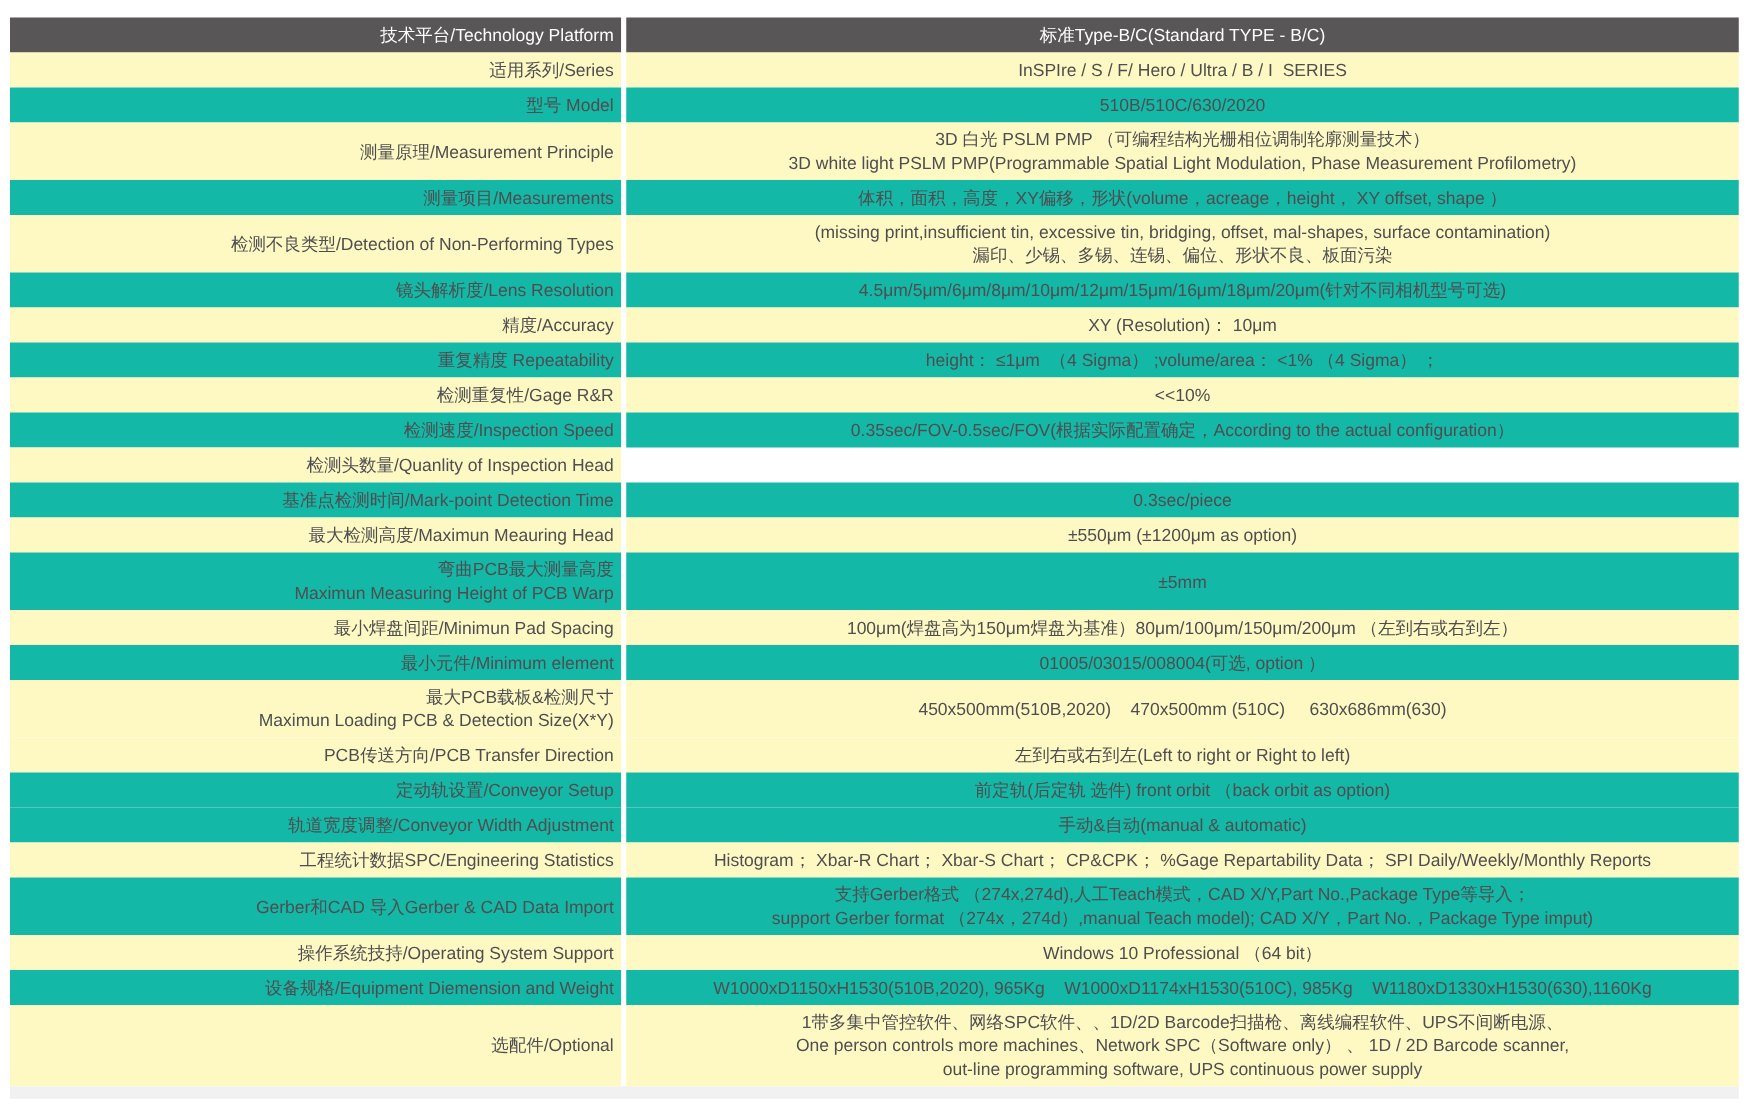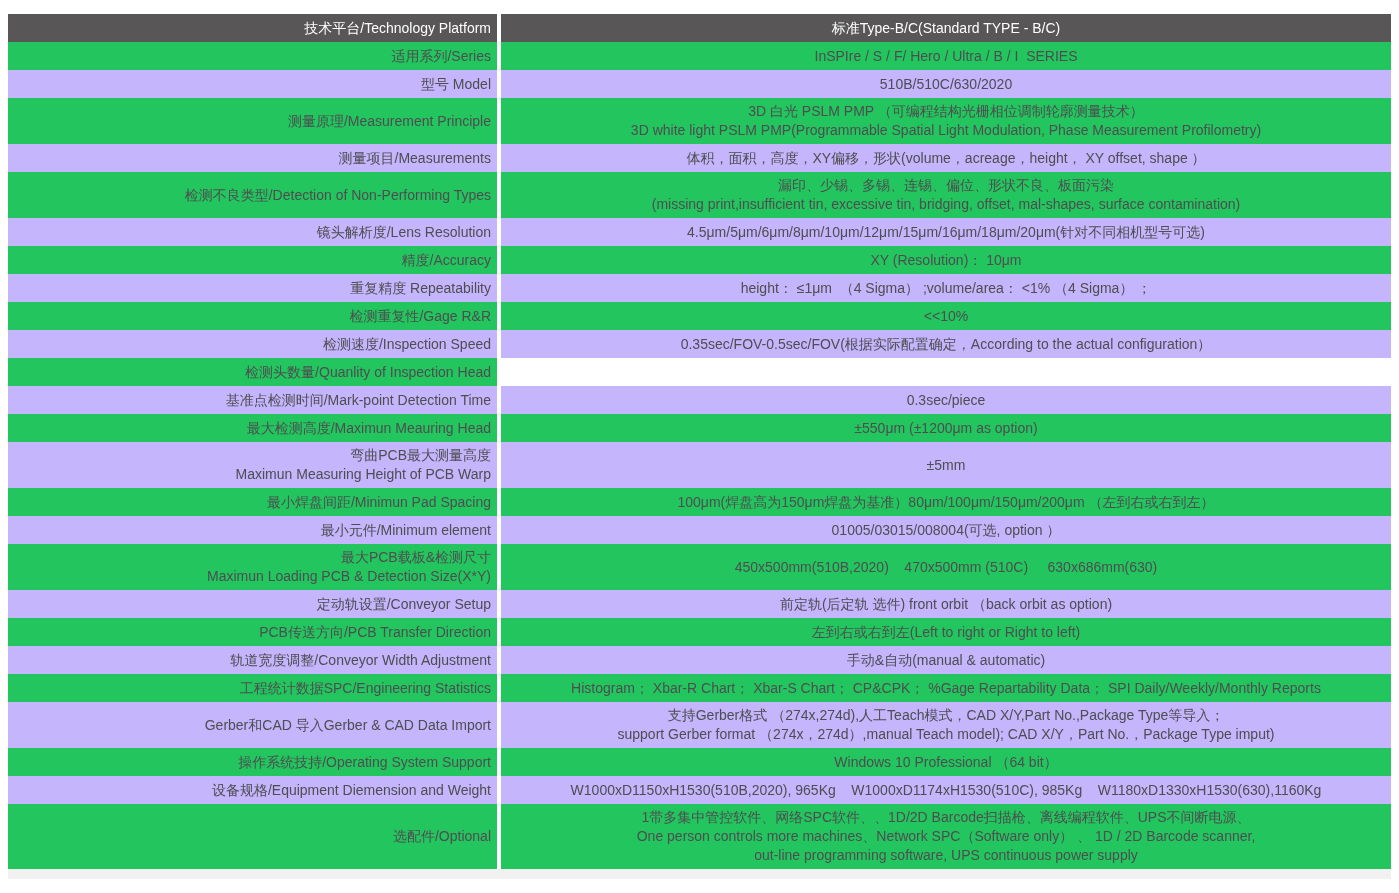--- a/index.html
+++ b/index.html
@@ -8,23 +8,23 @@
     width: 1399px; height: 893px;
     background: #ffffff;
     font-family: "Liberation Sans", "DejaVu Sans", sans-serif;
     color: #4e4e50;
     overflow: hidden;
   }
   .spec-table { margin: 14px 8px 0 8px; }
   .row { display: flex; align-items: stretch; min-height: 28px; }
   .cell {
     display: flex; flex-direction: column; justify-content: center;
-    background: #22c55e;
-  }
-  .row.striped .cell { background: #c4b5fd; }
+    background: #fef9c3;
+  }
+  .row.striped .cell { background: #14b8a6; }
   .cell.label {
     width: 489px;
     padding: 4px 6px 4px 12px;
     text-align: right;
   }
   .col-gap { width: 4px; background: #ffffff; flex: 0 0 4px; }
   .cell.value {
     flex: 1;
     padding: 4px 16px;
     text-align: center;
@@ -97,22 +97,22 @@
           <div class="line">体积，面积，高度，XY偏移，形状(volume，acreage，height， XY offset, shape ）</div>
         </div>
   </div>
 
   <div class="row">
     <div class="cell label">
           <div class="line">检测不良类型/Detection of Non-Performing Types</div>
         </div>
     <div class="col-gap"></div>
     <div class="cell value">
+          <div class="line">(missing print,insufficient tin, excessive tin, bridging, offset, mal-shapes, surface contamination)</div>
           <div class="line">漏印、少锡、多锡、连锡、偏位、形状不良、板面污染</div>
-          <div class="line">(missing print,insufficient tin, excessive tin, bridging, offset, mal-shapes, surface contamination)</div>
         </div>
   </div>
 
   <div class="row striped">
     <div class="cell label">
           <div class="line">镜头解析度/Lens Resolution</div>
         </div>
     <div class="col-gap"></div>
     <div class="cell value">
           <div class="line">4.5μm/5μm/6μm/8μm/10μm/12μm/15μm/16μm/18μm/20μm(针对不同相机型号可选)</div>
@@ -221,37 +221,37 @@
     <div class="cell label">
           <div class="line">最大PCB载板&amp;检测尺寸</div>
           <div class="line">Maximun Loading PCB &amp; Detection Size(X*Y)</div>
         </div>
     <div class="col-gap"></div>
     <div class="cell value">
           <div class="line">450x500mm(510B,2020)    470x500mm (510C)     630x686mm(630)</div>
         </div>
   </div>
 
+  <div class="row">
+    <div class="cell label">
+          <div class="line">PCB传送方向/PCB Transfer Direction</div>
+        </div>
+    <div class="col-gap"></div>
+    <div class="cell value">
+          <div class="line">左到右或右到左(Left to right or Right to left)</div>
+        </div>
+  </div>
+
   <div class="row striped">
     <div class="cell label">
           <div class="line">定动轨设置/Conveyor Setup</div>
         </div>
     <div class="col-gap"></div>
     <div class="cell value">
           <div class="line">前定轨(后定轨 选件) front orbit （back orbit as option)</div>
-        </div>
-  </div>
-
-  <div class="row">
-    <div class="cell label">
-          <div class="line">PCB传送方向/PCB Transfer Direction</div>
-        </div>
-    <div class="col-gap"></div>
-    <div class="cell value">
-          <div class="line">左到右或右到左(Left to right or Right to left)</div>
         </div>
   </div>
 
   <div class="row striped">
     <div class="cell label">
           <div class="line">轨道宽度调整/Conveyor Width Adjustment</div>
         </div>
     <div class="col-gap"></div>
     <div class="cell value">
           <div class="line">手动&amp;自动(manual &amp; automatic)</div>

